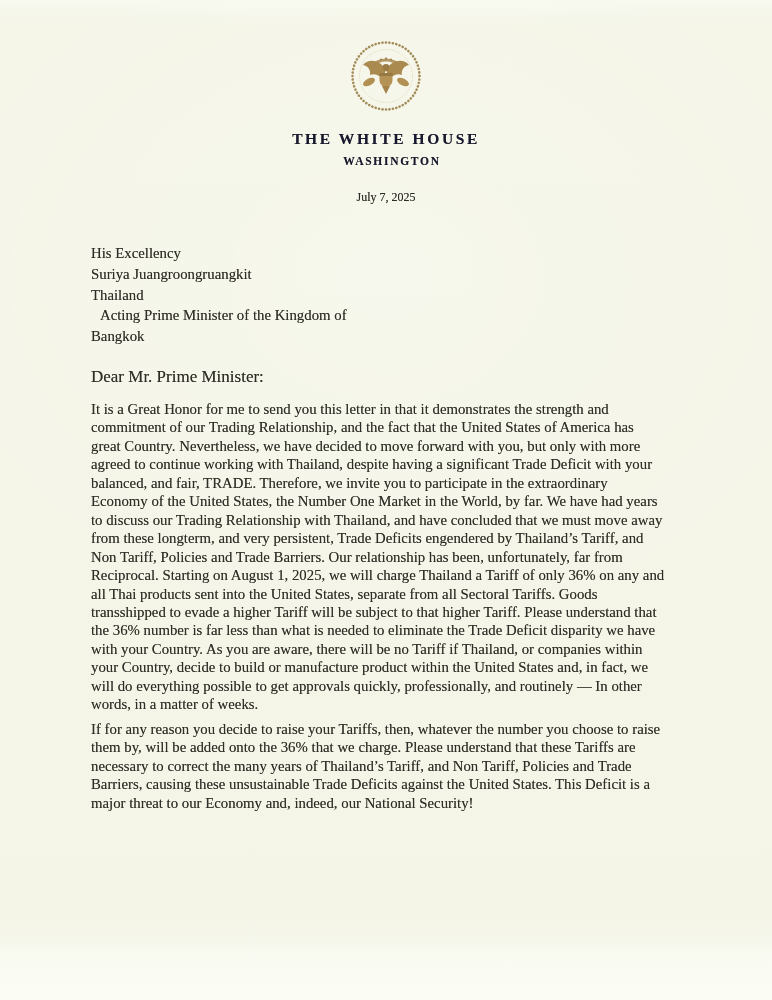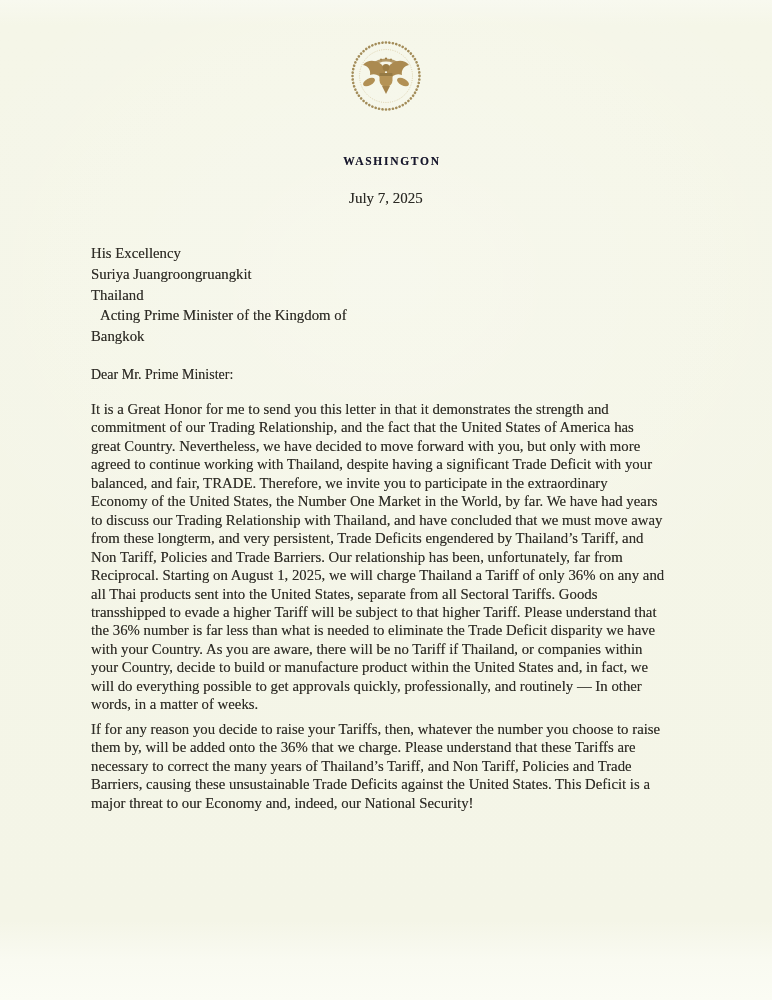--- a/index.html
+++ b/index.html
@@ -48,36 +48,36 @@
     font-size: 11.5px;
     font-weight: bold;
     letter-spacing: 1.7px;
     color: #17172f;
   }
   .letter-date {
     position: absolute;
     top: 190px;
     left: 0; right: 0;
     text-align: center;
-    font-size: 15px;
+    font-size: 12px;
     color: #2b2a25;
   }
   .recipient {
     position: absolute;
     top: 243px;
     left: 91px;
     font-size: 14.8px;
     line-height: 20.8px;
   }
   .recipient .line:nth-child(4) { padding-left: 9px; }
   .salutation {
     position: absolute;
     top: 367px;
     left: 91px;
-    font-size: 14px;
+    font-size: 17px;
   }
   .para {
     position: absolute;
     left: 91px;
     font-size: 14.8px;
     line-height: 18.45px;
     white-space: nowrap;
   }
   .para-1 { top: 400px; }
   .para-2 { top: 720px; }
@@ -102,20 +102,21 @@
       <path d="M30.5 33 h13 v3 h-13 Z" fill="#8f7440" opacity="0.8"></path>
       <ellipse cx="20" cy="42" rx="6.5" ry="3.4" fill="#b29054" transform="rotate(-28 20 42)"></ellipse>
       <ellipse cx="54" cy="42" rx="6.5" ry="3.4" fill="#b29054" transform="rotate(28 54 42)"></ellipse>
       <path d="M33 46 L37 54 L41 46 Z" fill="#a4834b"></path>
       <circle cx="37" cy="18.5" r="1.1" fill="#9b7c44"></circle>
       <circle cx="32" cy="19.5" r="0.9" fill="#9b7c44"></circle>
       <circle cx="42" cy="19.5" r="0.9" fill="#9b7c44"></circle>
     </svg>
   </div>
 
+  <div class="org-title">THE WHITE HOUSE</div>
 
   <div class="org-subtitle">WASHINGTON</div>
 
   <div class="letter-date">July 7, 2025</div>
 
   <div class="recipient">
       <div class="line">His Excellency</div>
       <div class="line">Suriya Juangroongruangkit</div>
       <div class="line">Thailand</div>
       <div class="line">Acting Prime Minister of the Kingdom of</div>

